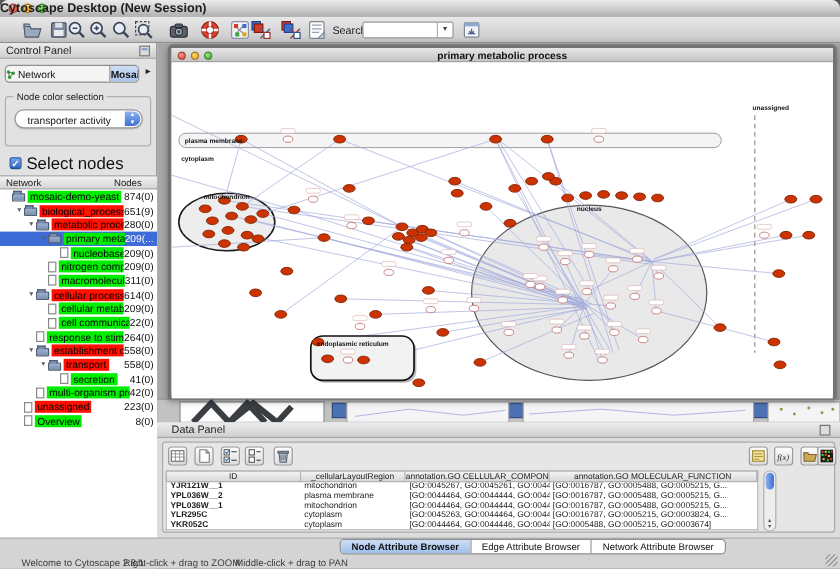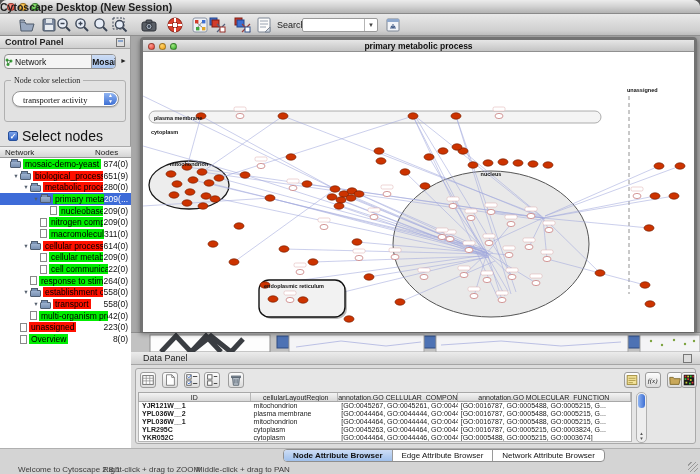--- a/index.html
+++ b/index.html
@@ -25,32 +25,32 @@
   .search-combo{position:absolute;left:302px;top:4px;width:76px;height:14px;background:#fff;
     border:1px solid #9a9a9a;border-radius:2px;}
   .search-input{position:absolute;left:1px;top:1px;width:60px;height:10px;border:none;outline:none;
     font-size:8px;font-family:"Liberation Sans",sans-serif;}
   .search-arrow{position:absolute;right:0;top:0;width:13px;height:12px;border-left:1px solid #b5b5b5;
     font-size:6px;color:#444;text-align:center;line-height:12px;}
   
   .cpanel{position:absolute;left:0;top:36px;width:131px;height:420px;background:#e2e2e2;
     border-right:1px solid #9a9a9a;}
   .cp-header{position:absolute;left:0;top:0;width:100%;height:13px;
-    background:linear-gradient(180deg,#ececec,#cfcfcf);border-bottom:1px solid #a5a5a5;font-weight:bold;}
+    background:linear-gradient(180deg,#ececec,#cfcfcf);border-bottom:1px solid #a5a5a5;}
   .cp-title{position:absolute;left:5px;top:1px;font-size:9px;color:#222;}
   .cp-float{position:absolute;right:5px;top:2px;width:9px;height:9px;border:1px solid #777;background:#ddd;}
   .cp-float:after{content:"";position:absolute;left:1px;top:1px;width:5px;height:2px;background:#89a4cc;}
   .cp-tabs{position:absolute;left:4px;top:18px;width:112px;height:15px;display:flex;
     border:1px solid #8f8f8f;border-radius:4px;background:#f4f4f4;overflow:hidden;}
   .cp-tab{flex:1;display:flex;align-items:center;justify-content:center;font-size:8.5px;color:#111;gap:2px;}
   .cp-tab.sel{background:linear-gradient(180deg,#cdddf5,#a9c4ec);font-weight:bold;margin-left:45px;}
   .cp-tab + .cp-tab{border-left:1px solid #9a9a9a;}
   .cp-tab-arrow{position:absolute;left:120px;top:21px;font-size:7px;color:#222;}
   .cp-group{position:absolute;left:4px;top:44px;width:122px;height:42px;border:1px solid #b0b0b0;
-    border-radius:3px;font-family:Liberation Serif, serif;}
+    border-radius:3px;}
   .cp-group-label{position:absolute;left:6px;top:-5px;background:#e2e2e2;padding:0 3px;
     font-size:8px;color:#222;}
   .combo{position:absolute;left:7px;top:10px;width:107px;height:16px;background:#fff;
     border:1px solid #969696;border-radius:8px;box-shadow:0 1px 1px rgba(0,0,0,.15);}
   .combo-text{position:absolute;left:10px;top:3px;font-size:8.5px;color:#111;white-space:nowrap;}
   .combo-btn{position:absolute;right:1px;top:1px;width:13px;height:12px;border-radius:0 7px 7px 0;
     background:linear-gradient(180deg,#8fb4f2,#3e6fd3);color:#fff;font-size:5px;line-height:6px;text-align:center;}
   .cp-check{position:absolute;left:8px;top:92px;display:flex;align-items:center;gap:4px;}
   .checkbox{width:10px;height:10px;border-radius:2px;border:1px solid #27509c;
     background:linear-gradient(180deg,#7ba3ea,#2f62c6);color:#fff;font-size:8px;line-height:9px;text-align:center;font-weight:bold;}
@@ -377,20 +377,28 @@
           <span class="tfill"></span>
           <span class="tcnt">558(0)</span>
         </div>
         <div class="trow">
           <span class="tind" style="width: 32px;"></span>
           <span class="ttri">▼</span>
           <span class="ticn tfolder"></span>
           <span class="tlab c-red">transport</span>
           <span class="tfill"></span>
           <span class="tcnt">558(0)</span>
+        </div>
+        <div class="trow">
+          <span class="tind" style="width: 42px;"></span>
+          <span class="ttri"></span>
+          <span class="ticn tfile"></span>
+          <span class="tlab c-green">secretion</span>
+          <span class="tfill"></span>
+          <span class="tcnt">41(0)</span>
         </div>
         <div class="trow">
           <span class="tind" style="width: 22px;"></span>
           <span class="ttri"></span>
           <span class="ticn tfile"></span>
           <span class="tlab c-green">multi-organism pro</span>
           <span class="tfill"></span>
           <span class="tcnt">42(0)</span>
         </div>
         <div class="trow">

